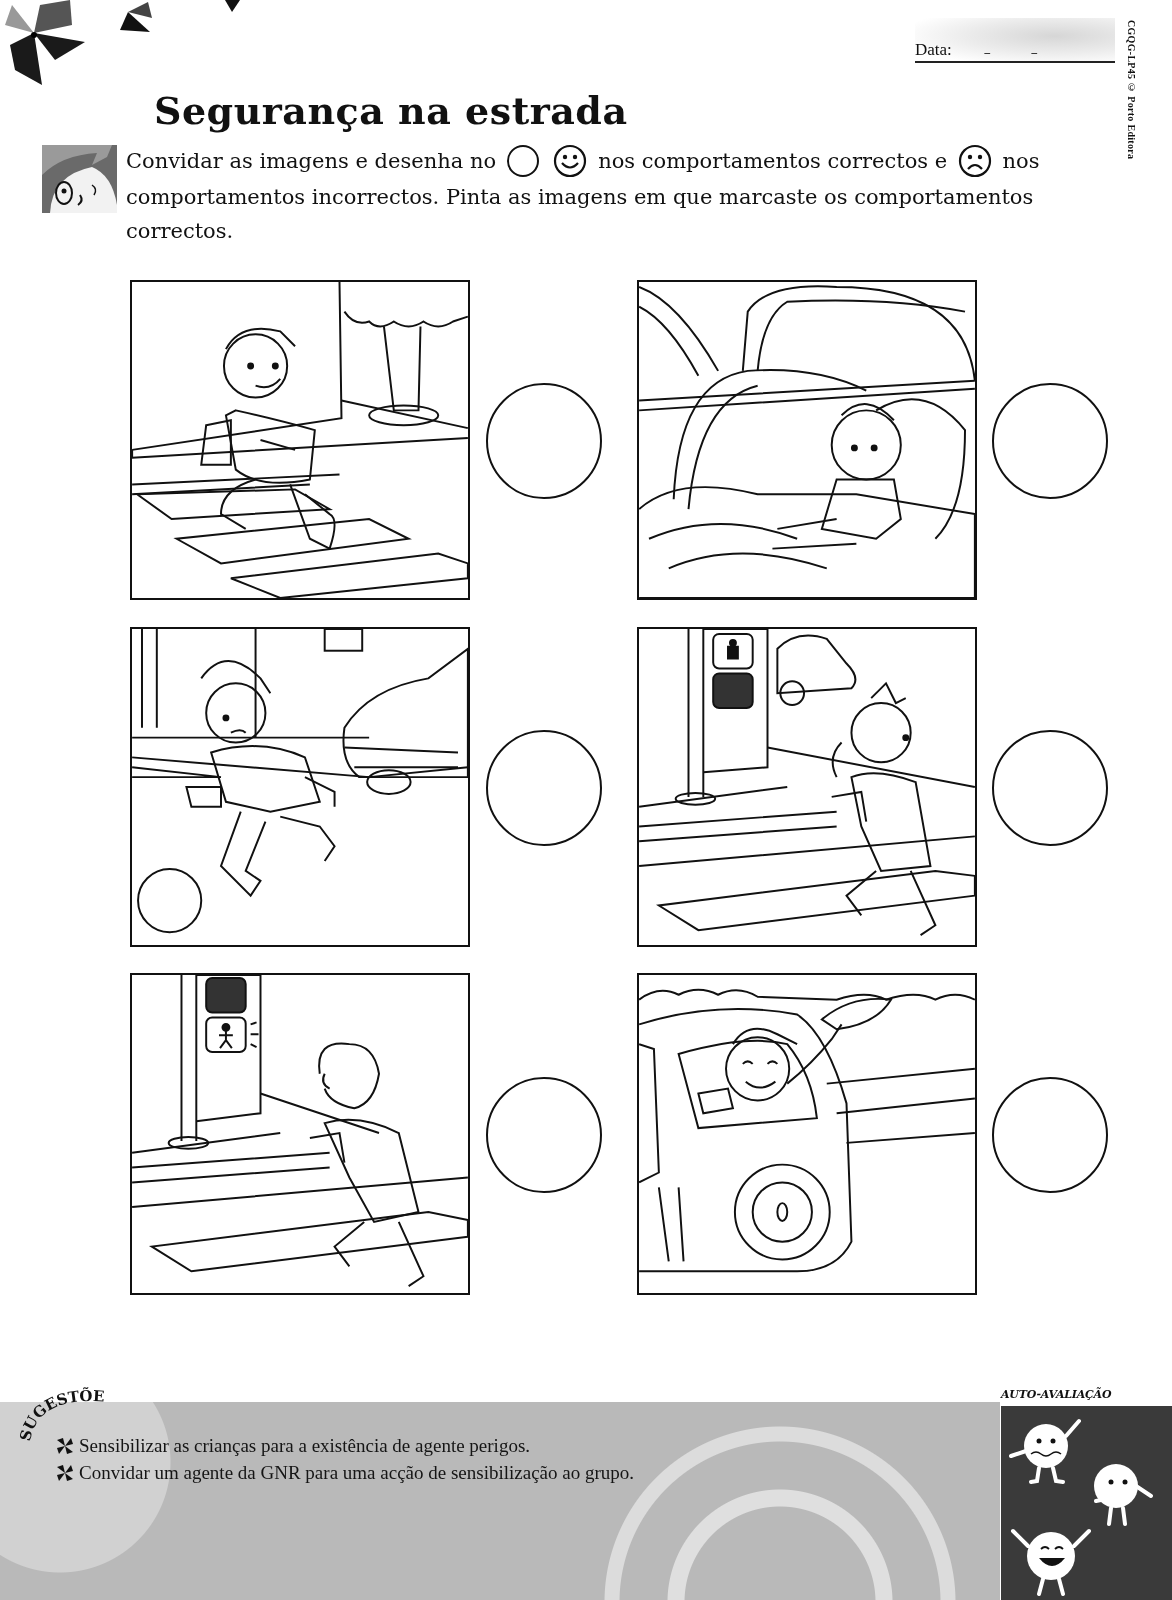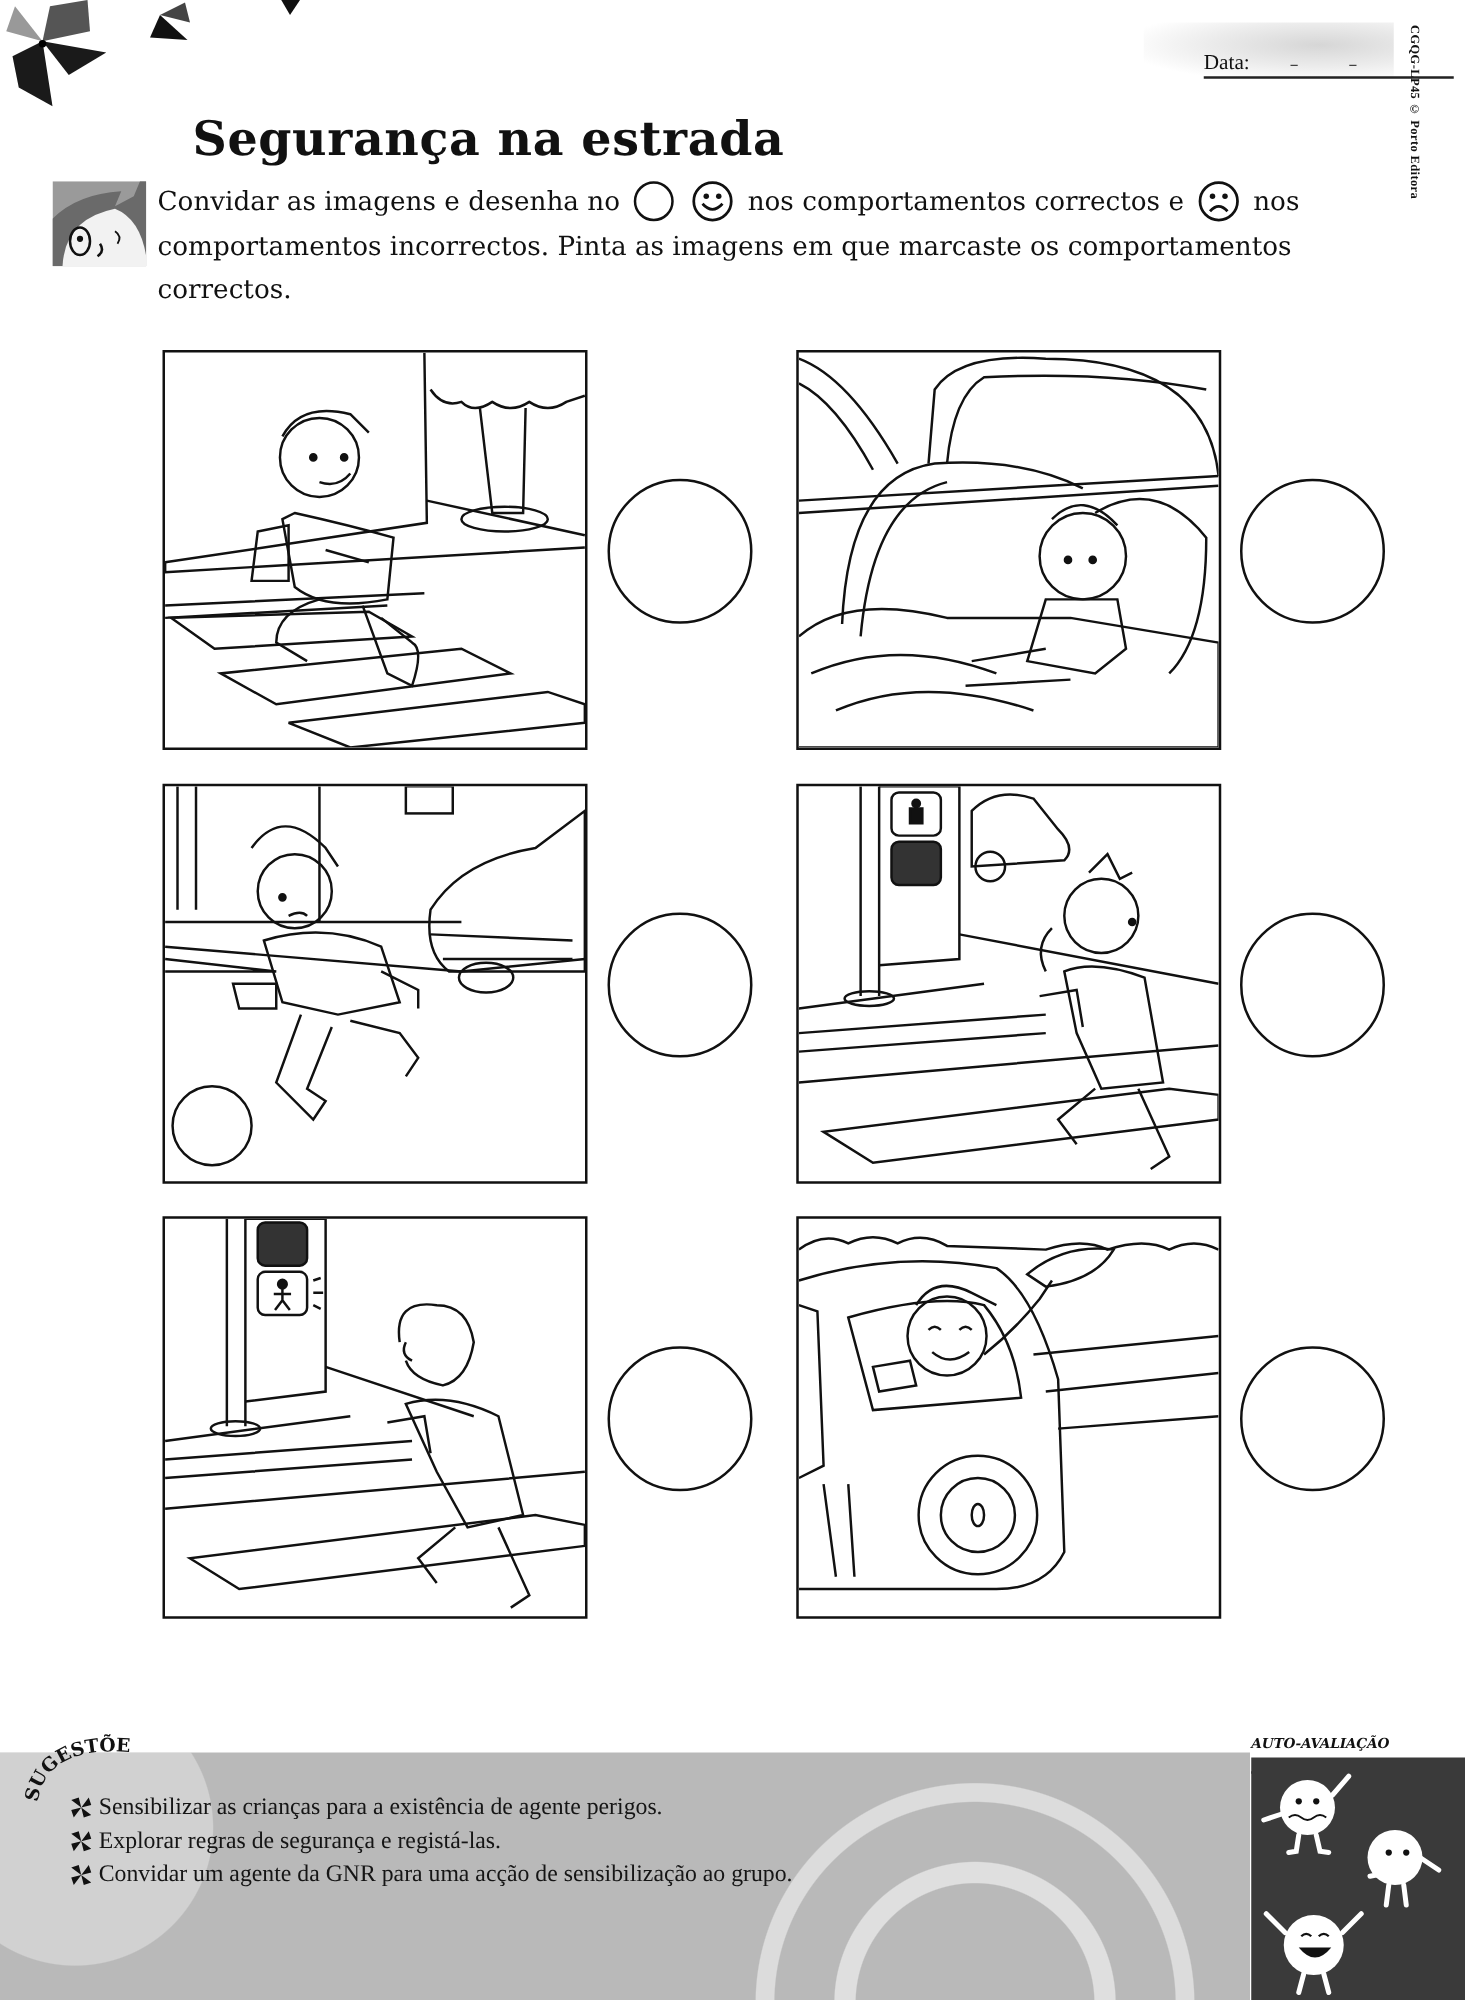--- a/index.html
+++ b/index.html
@@ -4,21 +4,21 @@
 <style>
   * { box-sizing: border-box; margin: 0; padding: 0; }
   html, body { width: 1172px; height: 1600px; background: #ffffff; overflow: hidden; }
   body { position: relative; font-family: "DejaVu Serif", serif; color: #1a1a1a; }
 
   .pinwheels { position: absolute; left: 0; top: 0; width: 300px; height: 100px; }
 
   .date-area { position: absolute; left: 915px; top: 18px; width: 200px; height: 45px;
     background: radial-gradient(ellipse at 70% 40%, #d6d6d6 0%, #ececec 45%, rgba(255,255,255,0) 80%); }
   .date-line { position: absolute; left: 915px; top: 40px; width: 200px; border-bottom: 2px solid #222; padding-bottom: 1px;
-    display: flex; align-items: flex-end; margin-left: 48px; }
+    display: flex; align-items: flex-end; }
   .date-label { font-family: "Liberation Serif", serif; font-size: 17px; color: #111; }
   .date-dash { margin-left: 32px; font-size: 14px; color: #333; }
   .date-dash2 { margin-left: 40px; font-size: 14px; color: #333; }
 
   .publisher { position: absolute; left: 1126px; top: 20px; writing-mode: vertical-rl; font-family: "Liberation Serif", serif;
     font-size: 10px; font-weight: bold; color: #111; letter-spacing: 0.3px; }
 
   .title { position: absolute; left: 122px; top: 88px; font-family: "DejaVu Serif", serif; font-weight: bold; font-size: 38px;
     letter-spacing: 0.5px; color: #111; margin-left: 32px; }
 
@@ -262,26 +262,20 @@
   <li>
     <svg class="pin" viewBox="0 0 20 20">
       <path d="M10 10 L2 4 L8 2 Z M10 10 L16 2 L18 8 Z M10 10 L18 16 L12 18 Z M10 10 L4 18 L2 12 Z" fill="#111"></path>
     </svg>
     <span>Sensibilizar as crianças para a existência de agente perigos.</span>
   </li>
   <li>
     <svg class="pin" viewBox="0 0 20 20">
       <path d="M10 10 L2 4 L8 2 Z M10 10 L16 2 L18 8 Z M10 10 L18 16 L12 18 Z M10 10 L4 18 L2 12 Z" fill="#111"></path>
     </svg>
-    <span>Explorar regras de segurança e registá-las.</span>
-  </li>
-  <li>
-    <svg class="pin" viewBox="0 0 20 20">
-      <path d="M10 10 L2 4 L8 2 Z M10 10 L16 2 L18 8 Z M10 10 L18 16 L12 18 Z M10 10 L4 18 L2 12 Z" fill="#111"></path>
-    </svg>
     <span>Convidar um agente da GNR para uma acção de sensibilização ao grupo.</span>
   </li>
 </ul>
 
 <div class="auto-title">AUTO-AVALIAÇÃO</div>
 <div class="auto-box">
   <svg viewBox="0 0 171 194">
     <g>
       <circle cx="45" cy="40" r="22" fill="#fff"></circle>
       <circle cx="38" cy="35" r="2.5" fill="#111"></circle>

